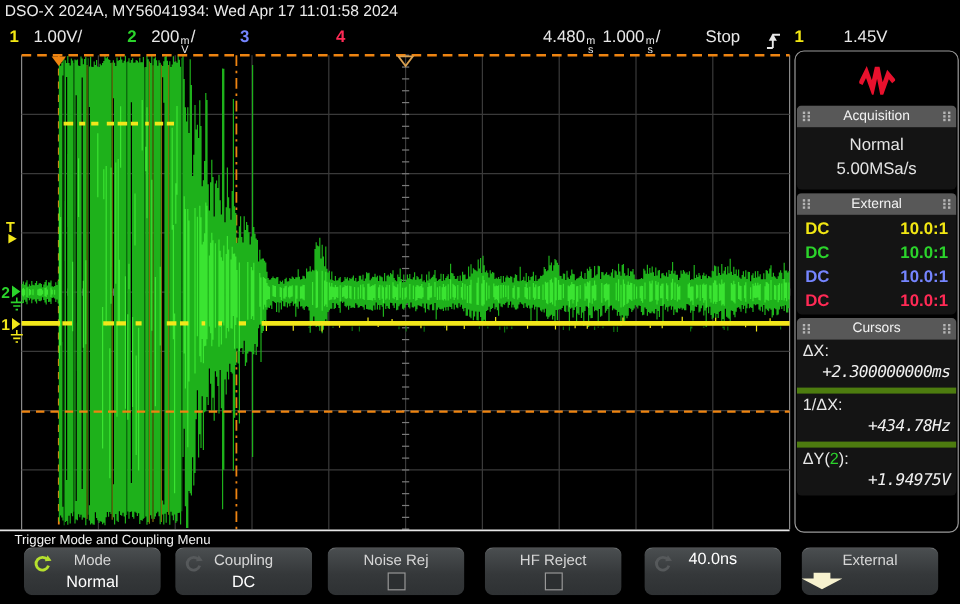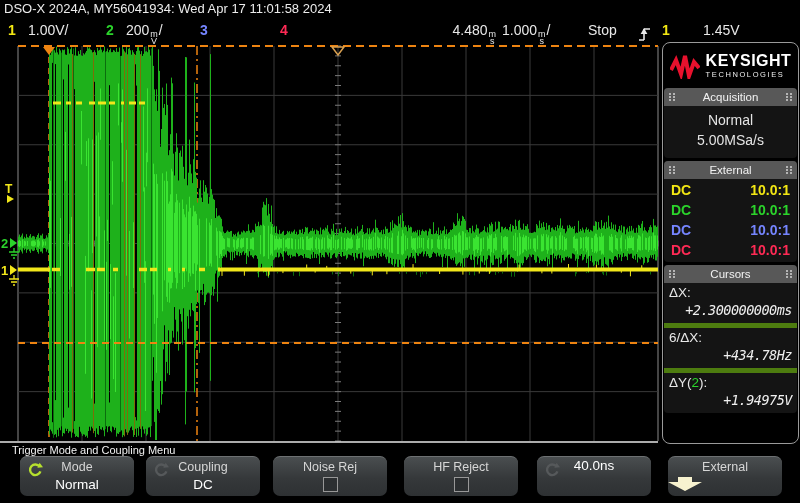--- a/index.html
+++ b/index.html
@@ -219,24 +219,20 @@
     </svg>
     <span class="sb" style="left: 662px; font-weight: bold; color: rgb(242, 231, 19);">1</span>
     <span class="sb" style="left:703px">1.45V</span>
   </div>
 
   <div class="sidebar">
     <div class="logo">
       <svg width="30" height="26" viewBox="0 0 30 26">
         <polyline points="1,17 6,7 11,21 15,3 19,23 24,9 29,15" fill="none" stroke="#e8112d" stroke-width="4"></polyline>
       </svg>
-      <div class="logo-text">
-        <div class="brand">KEYSIGHT</div>
-        <div class="brand-sub">TECHNOLOGIES</div>
-      </div>
     </div>
 
     <div class="section">
       <div class="sec-header">
         <span class="grip"></span>
         <span>Acquisition</span>
         <span class="grip"></span>
       </div>
       <div class="acq-body">
         <div>Normal</div>
@@ -274,21 +270,21 @@
       <div class="sec-header">
         <span class="grip"></span>
         <span>Cursors</span>
         <span class="grip"></span>
       </div>
       <div class="cur-entry">
         <div class="cur-label">ΔX:</div>
         <div class="cur-value">+2.300000000ms</div>
       </div>
       <div class="cur-entry">
-        <div class="cur-label">6/ΔX:</div>
+        <div class="cur-label">1/ΔX:</div>
         <div class="cur-value">+434.78Hz</div>
       </div>
       <div class="cur-entry">
         <div class="cur-label"><span>ΔY(</span><span style="color: rgb(43, 212, 43);">2</span><span>):</span></div>
         <div class="cur-value">+1.94975V</div>
       </div>
     </div>
   </div>
 
   <div class="menu-title">Trigger Mode and Coupling Menu</div>

